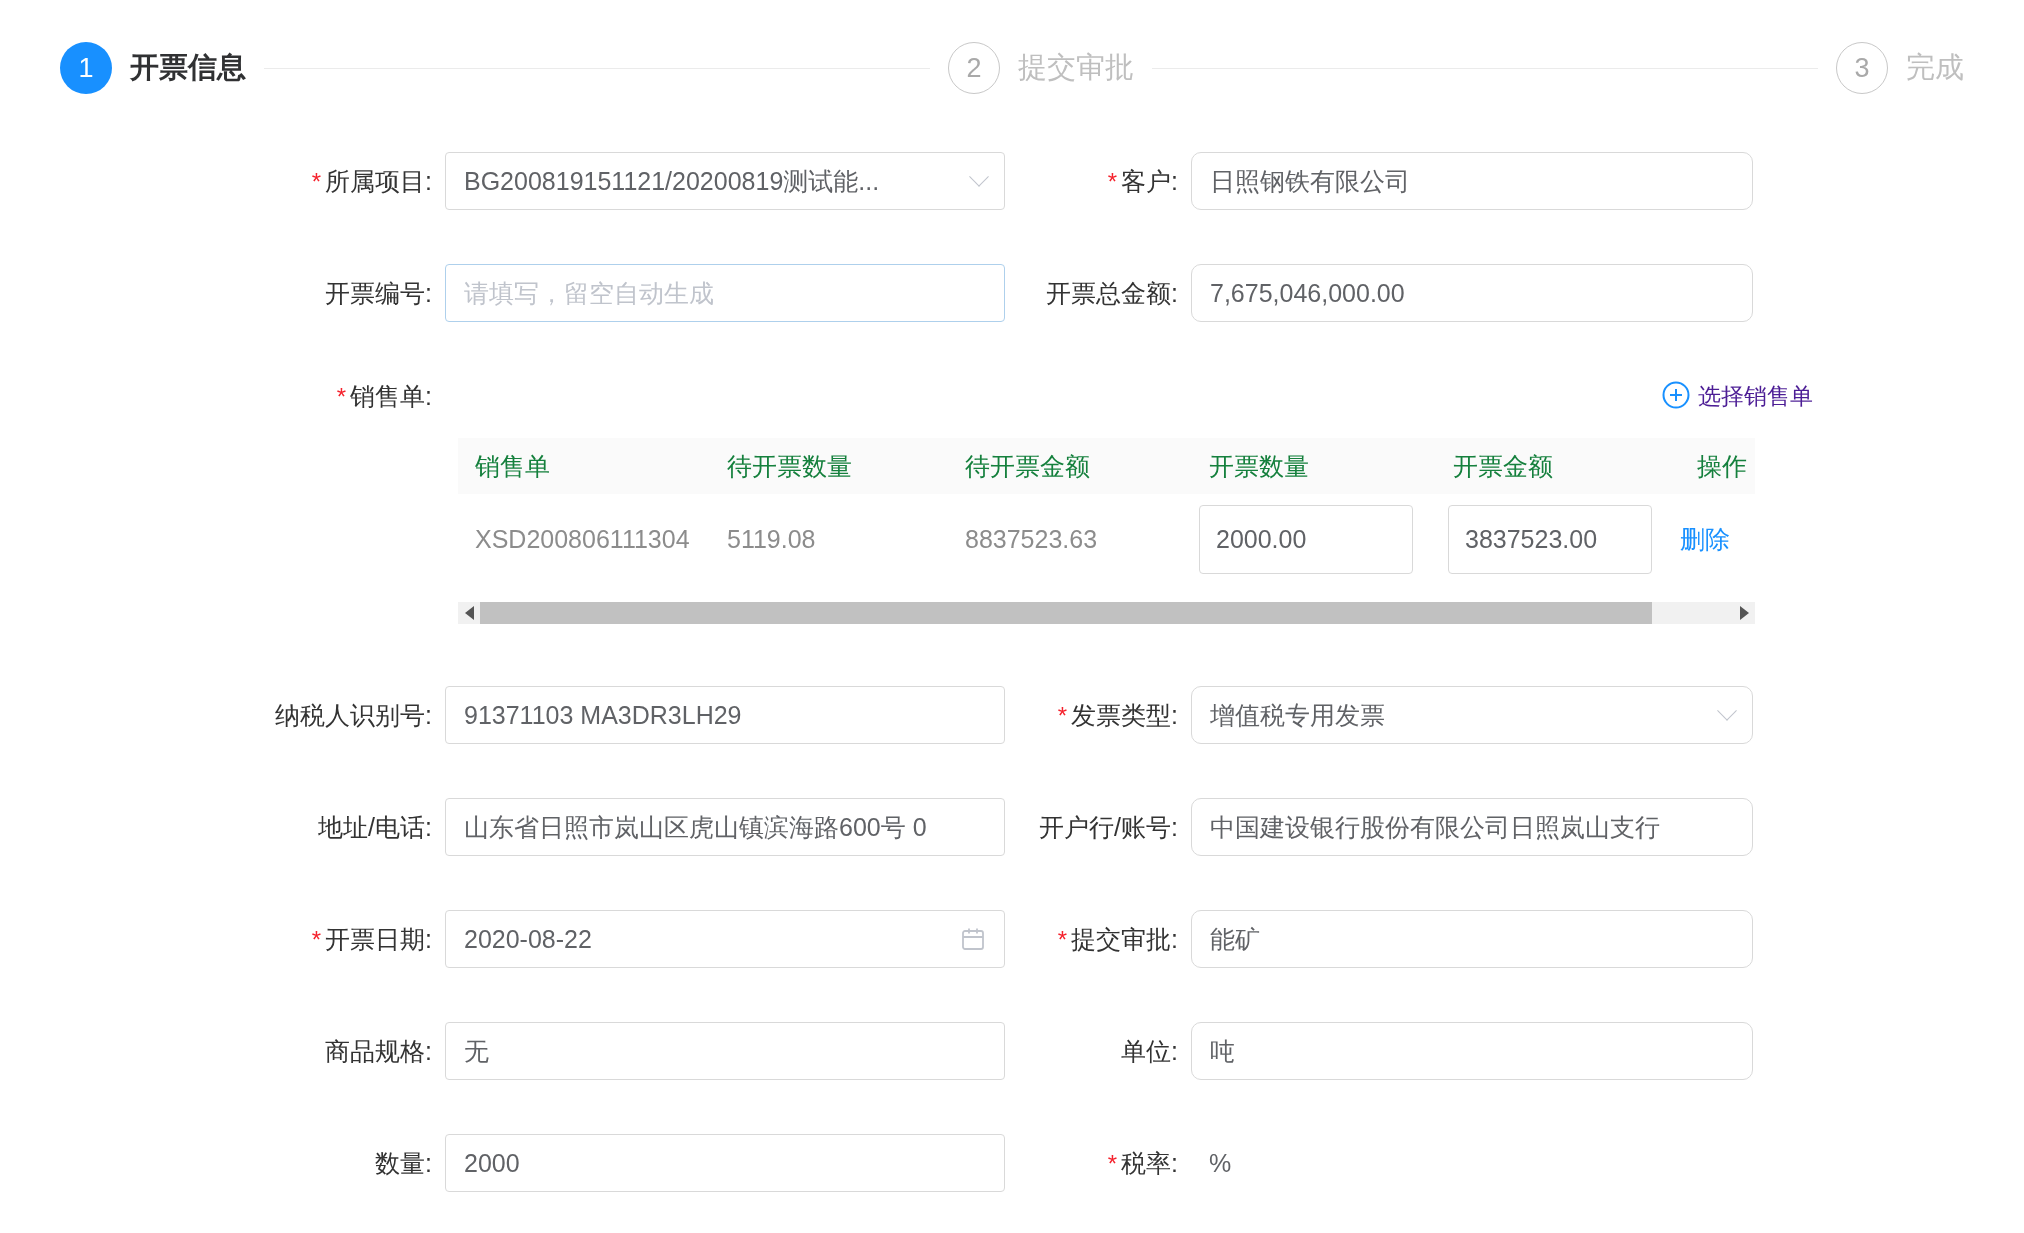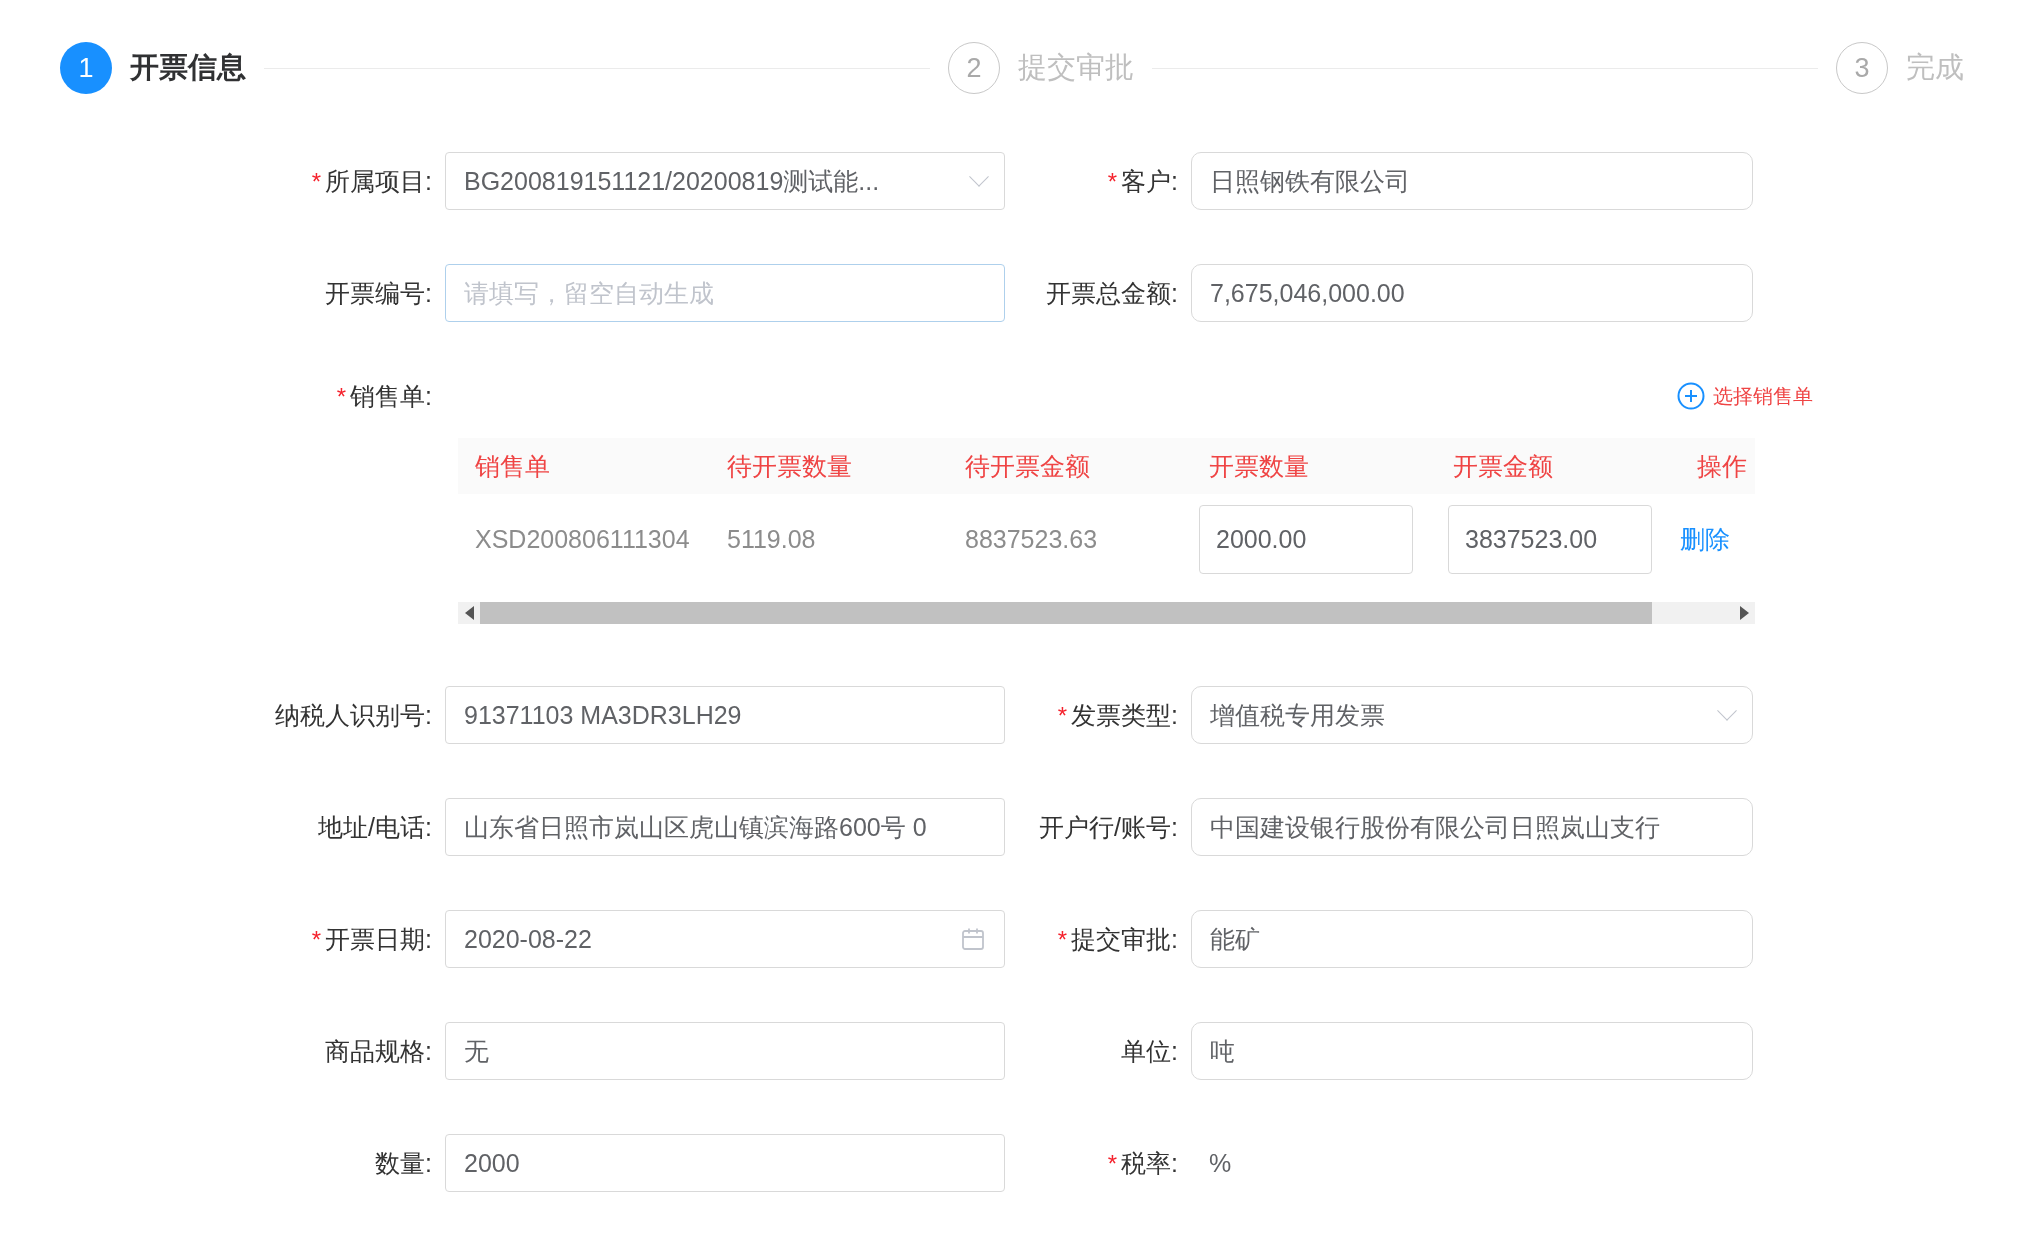--- a/index.html
+++ b/index.html
@@ -56,27 +56,27 @@
   .value-text { flex: 1; overflow: hidden; white-space: nowrap; }
   .chevron {
     width: 14px; height: 14px; flex: none;
     border-right: 1.5px solid #c0c4cc; border-bottom: 1.5px solid #c0c4cc;
     transform: rotate(45deg) translate(-3px,-3px); margin-left: 8px;
   }
 
   
   .sales-head-row { display: flex; align-items: center; margin-top: 14px; height: 40px; }
   .add-link {
-    margin-left: auto; display: flex; align-items: center;
-    color: #ef4444; font-size: 20px; cursor: pointer;
+    margin-left: auto; display: flex; 
+    color: #4c1d95; font-size: 23px; cursor: pointer;
   }
   .add-link svg { margin-right: 8px; }
   .sales-table { margin-left: 398px; margin-top: 22px; width: 1297px; }
   .thead { display: flex; background: #fafafa; height: 56px; align-items: center; }
-  .th { font-size: 25px; color: #ef4444; padding-left: 17px; flex: none; }
+  .th { font-size: 25px; color: #15803d; padding-left: 17px; flex: none; }
   .trow { display: flex; align-items: center; height: 90px; background: #fff; }
   .td { font-size: 25px; color: #8c8c8c; padding-left: 17px; flex: none; overflow: hidden; white-space: nowrap; }
   .c1 { width: 252px; } .c2 { width: 238px; } .c3 { width: 244px; }
   .c4 { width: 244px; } .c5 { width: 244px; } .c6 { width: 75px; }
   .cell-input {
     height: 69px; border: 1px solid #d9d9d9; border-radius: 4px;
     font-size: 25px; color: #606266; padding: 0 16px; outline: none;
     font-family: inherit; background: #fff;
   }
   .qty-input { width: 214px; margin-left: -10px; }

